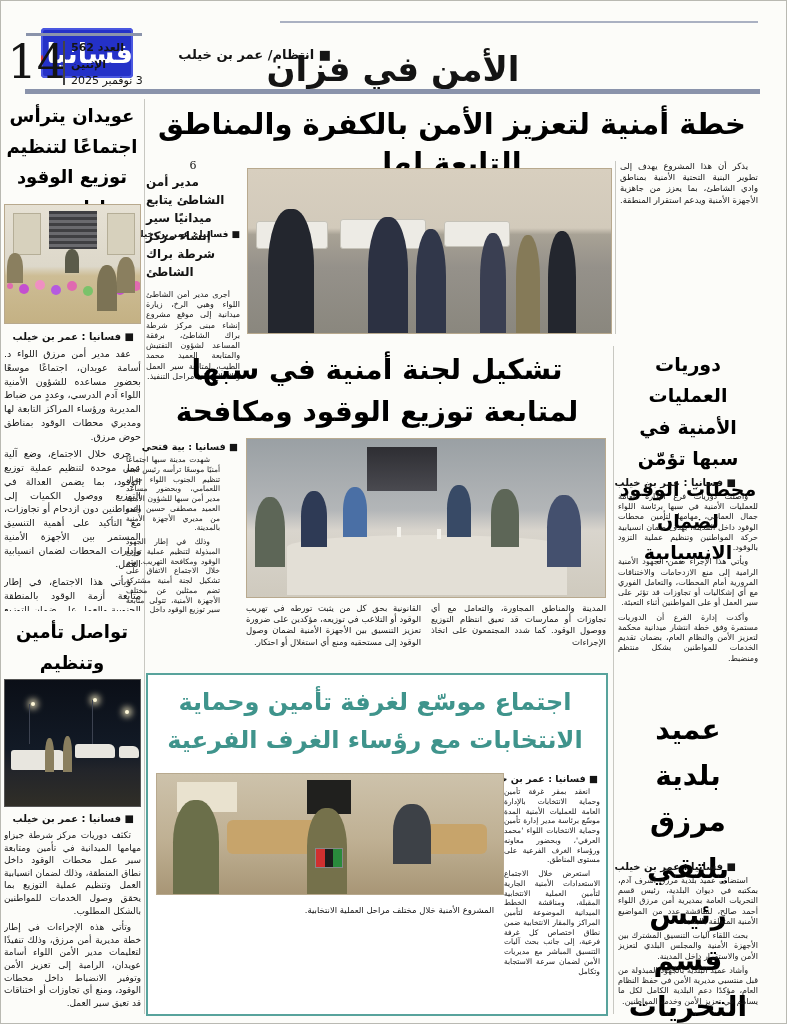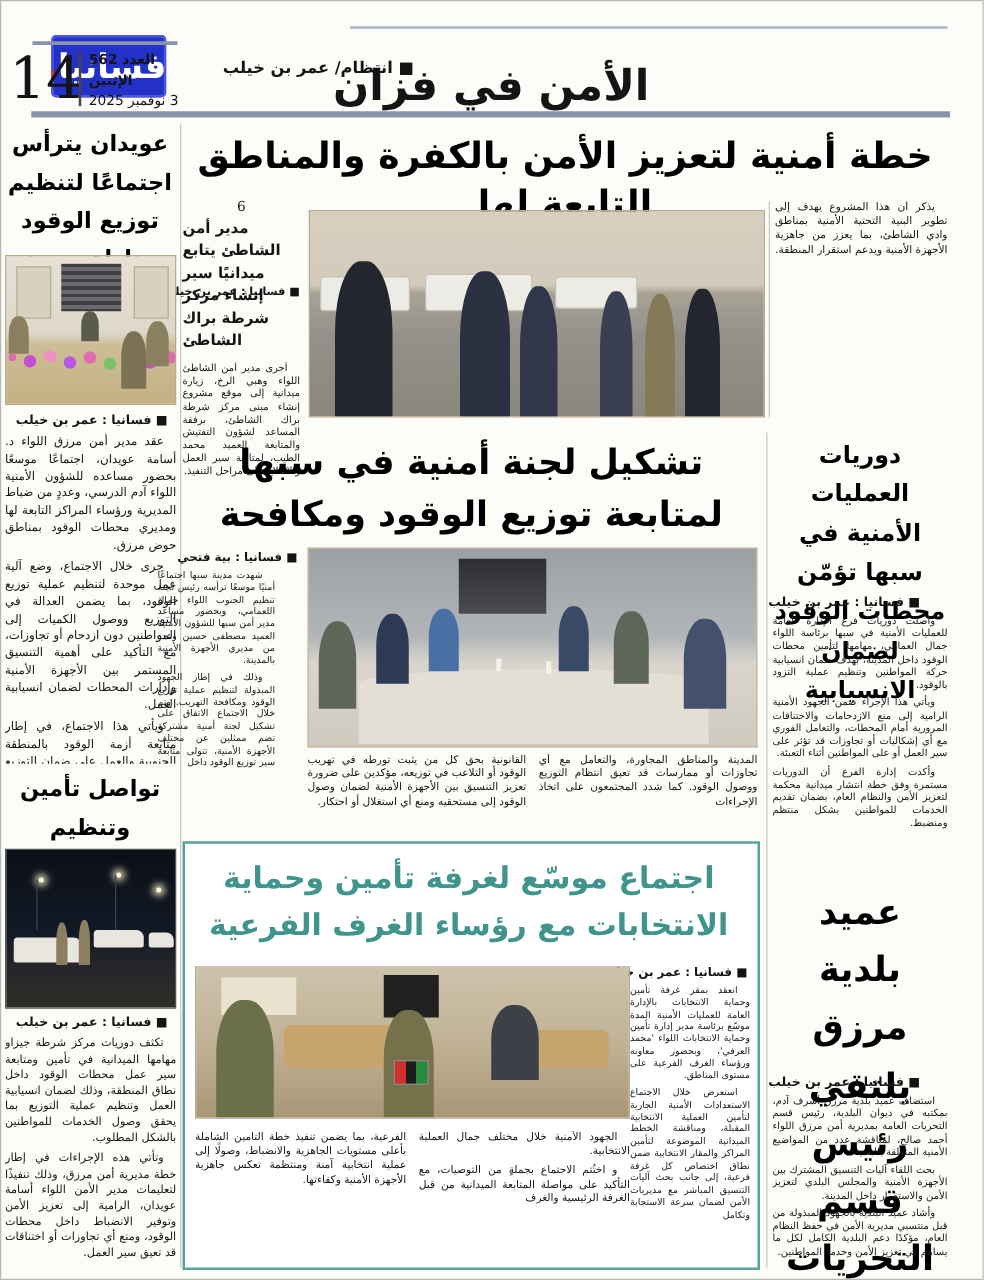--- a/index.html
+++ b/index.html
@@ -218,20 +218,18 @@
       <div class="ph-child couch" style="left:70px;top:46px;width:90px;height:34px;"></div>
       <div class="ph-child couch" style="left:250px;top:50px;width:80px;height:30px;"></div>
       <div class="ph-child fig" style="left:16px;top:26px;width:46px;height:94px;background:#6b6f4a;"></div>
       <div class="ph-child fig" style="left:150px;top:34px;width:40px;height:86px;background:#75714b;"></div>
       <div class="ph-child fig" style="left:236px;top:30px;width:38px;height:60px;background:#3d4147;"></div>
       <div class="ph-child flag" style="left:158px;top:74px;width:26px;height:18px;"></div>
     </div>
 
     <div class="abs twocol" style="left:8px;top:230px;width:348px;height:102px;">
       <div class="body-txt fs85">
-        <p>الجهود الأمنية خلال مختلف جمال العملية الانتخابية.</p>
-        <p>و اختُتم الاجتماع بجملةٍ من التوصيات، مع التأكيد على مواصلة المتابعة الميدانية من قبل الغرفة الرئيسية والغرف</p>
+        <p>المشروع الأمنية خلال مختلف مراحل العملية الانتخابية.</p>
       </div>
-      <div class="body-txt fs85">الفرعية، بما يضمن تنفيذ خطة التأمين الشاملة بأعلى مستويات الجاهزية والانضباط، وصولًا إلى عملية انتخابية آمنة ومنتظمة تعكس جاهزية الأجهزة الأمنية وكفاءتها.</div>
     </div>
   </div>
 
 </div>
 
 </body></html>

